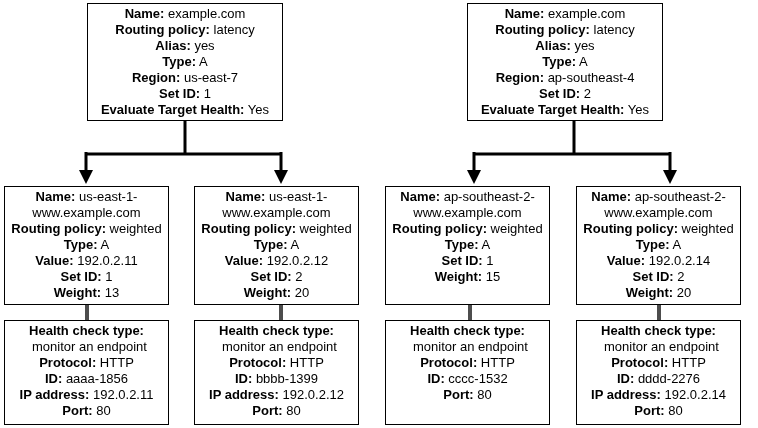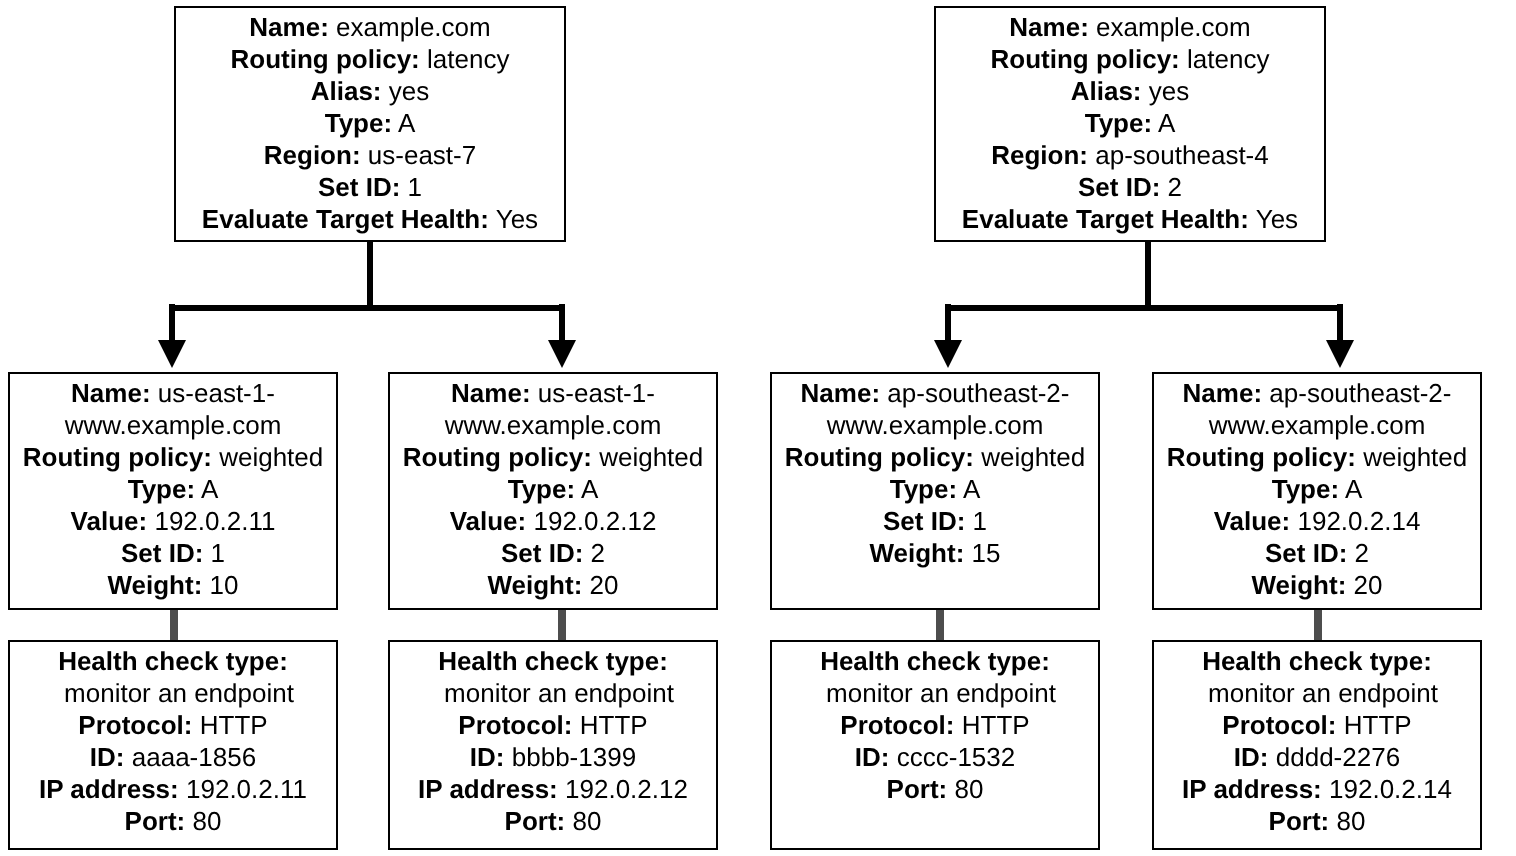--- a/index.html
+++ b/index.html
@@ -71,21 +71,21 @@
       <div class="line"><span class="lbl">Set ID:</span> <span class="val">2</span></div>
       <div class="line"><span class="lbl">Evaluate Target Health:</span> <span class="val">Yes</span></div>
     </div>
 
   <div class="box" style="left:4px; top:186px; width:165px; height:119px;">
       <div class="line"><span class="lbl">Name:</span> <span class="val">us-east-1-www.example.com</span></div>
       <div class="line"><span class="lbl">Routing policy:</span> <span class="val">weighted</span></div>
       <div class="line"><span class="lbl">Type:</span> <span class="val">A</span></div>
       <div class="line"><span class="lbl">Value:</span> <span class="val">192.0.2.11</span></div>
       <div class="line"><span class="lbl">Set ID:</span> <span class="val">1</span></div>
-      <div class="line"><span class="lbl">Weight:</span> <span class="val">10</span></div>
+      <div class="line"><span class="lbl">Weight:</span> <span class="val">13</span></div>
     </div>
   <div class="box" style="left:194px; top:186px; width:165px; height:119px;">
       <div class="line"><span class="lbl">Name:</span> <span class="val">us-east-1-www.example.com</span></div>
       <div class="line"><span class="lbl">Routing policy:</span> <span class="val">weighted</span></div>
       <div class="line"><span class="lbl">Type:</span> <span class="val">A</span></div>
       <div class="line"><span class="lbl">Value:</span> <span class="val">192.0.2.12</span></div>
       <div class="line"><span class="lbl">Set ID:</span> <span class="val">2</span></div>
       <div class="line"><span class="lbl">Weight:</span> <span class="val">20</span></div>
     </div>
   <div class="box" style="left:385px; top:186px; width:165px; height:119px;">

